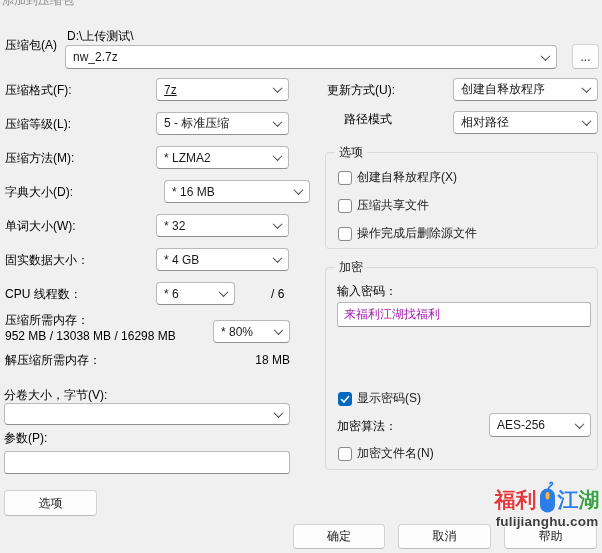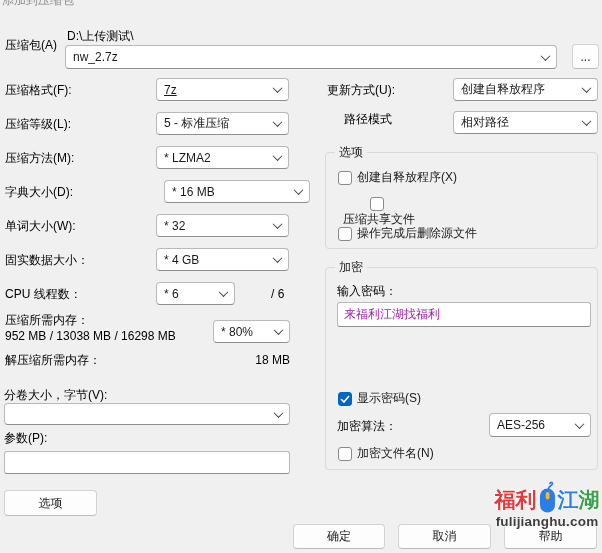--- a/index.html
+++ b/index.html
@@ -152,21 +152,21 @@
     <span class="chev"></span>
   </div>
 
 <div class="group" style="left:325px; top:152px; width:273px; height:97px;">
   <span class="gtitle">选项</span>
 </div>
 <div class="checkrow" style="left:338px; top:169px;">
   <span class="checkbox"></span>
   <span class="clabel">创建自释放程序(X)</span>
 </div>
-<div class="checkrow" style="left:338px; top:197px;flex-direction:column;">
+<div class="checkrow" style="left:338px; top:197px;">
   <span class="checkbox"></span>
   <span class="clabel">压缩共享文件</span>
 </div>
 <div class="checkrow" style="left:338px; top:225px;">
   <span class="checkbox"></span>
   <span class="clabel">操作完成后删除源文件</span>
 </div>
 
 <div class="group" style="left:325px; top:267px; width:273px; height:203px;">
   <span class="gtitle">加密</span>

